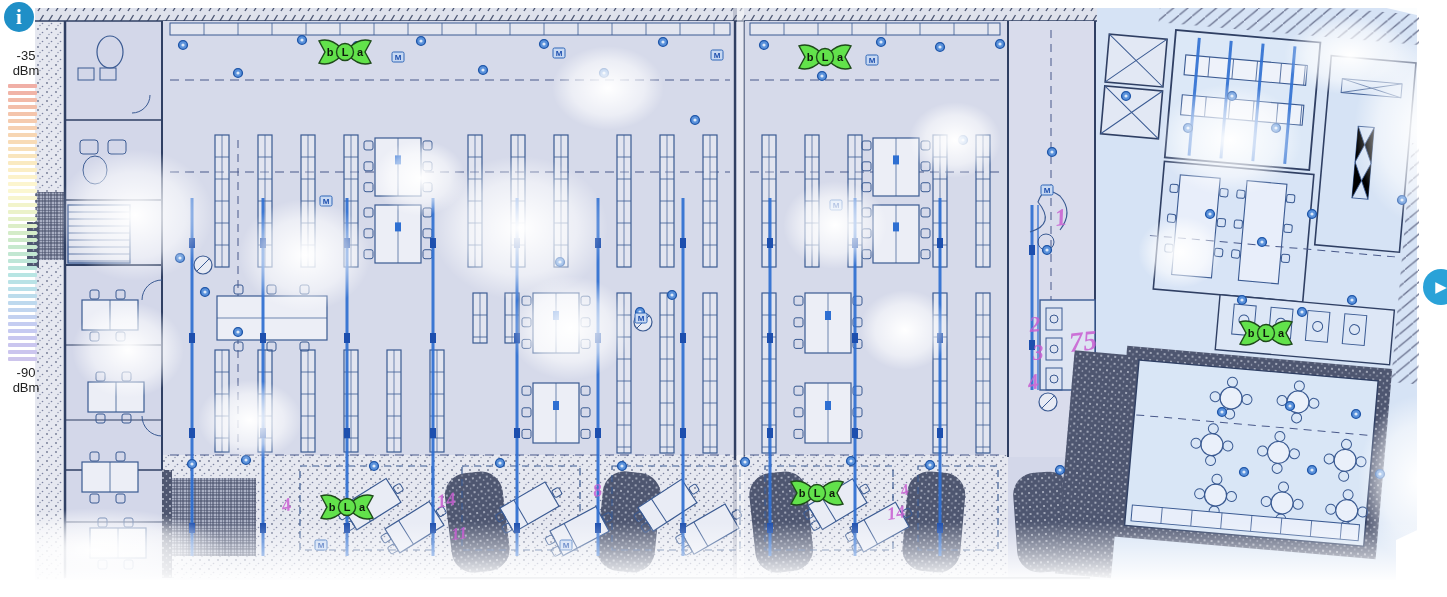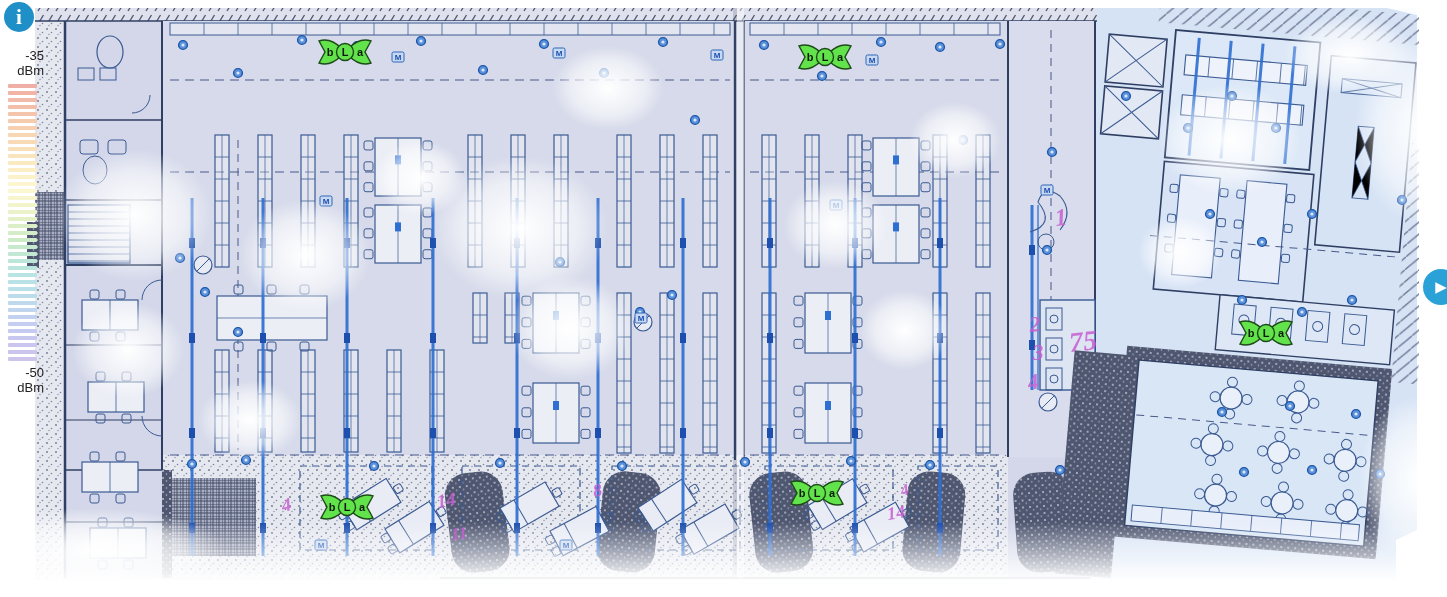--- a/index.html
+++ b/index.html
@@ -8,21 +8,21 @@
     font-family:"Liberation Sans",sans-serif;
   }
   #floorplan{position:absolute;left:0;top:0;}
   
   #legend{position:absolute;left:4px;top:2px;width:40px;z-index:30;}
   #info-btn{
     width:30px;height:30px;border-radius:50%;color:#fff;font-weight:bold;
     font-size:21px;line-height:30px;text-align:center;cursor:pointer;
     font-family:"Liberation Serif",serif;box-shadow:0 0 0 1px rgba(255,255,255,.6);
   }
-  .legend-label{color:#222;font-size:13px;line-height:15px;text-align:right;margin-left:4px;}
+  .legend-label{color:#222;font-size:13px;line-height:15px;text-align:center;margin-left:4px;}
   #legend-max{margin-top:16px;}
   #scale{margin:6px 0 4px 4px;width:29px;}
   .stripe{width:29px;height:4px;margin-bottom:3px;border-radius:1px;}
   
   #expand-btn{
     position:absolute;left:1423px;top:269px;width:36px;height:36px;border-radius:50%;
     color:#fff;text-align:center;line-height:36px;font-size:15px;cursor:pointer;z-index:30;
   }
 </style>
 </head>
@@ -1017,21 +1017,21 @@
         <div class="stripe" style="background: rgb(193, 213, 239);"></div>
         <div class="stripe" style="background: rgb(195, 209, 240);"></div>
         <div class="stripe" style="background: rgb(197, 205, 241);"></div>
         <div class="stripe" style="background: rgb(198, 202, 241);"></div>
         <div class="stripe" style="background: rgb(200, 199, 240);"></div>
         <div class="stripe" style="background: rgb(202, 198, 239);"></div>
         <div class="stripe" style="background: rgb(203, 197, 238);"></div>
         <div class="stripe" style="background: rgb(205, 197, 236);"></div>
       </div>
     <div class="legend-label" id="legend-min" style="color: rgb(34, 34, 34);">
-      <div>-50</div>
+      <div>-90</div>
       <div>dBm</div>
     </div>
   </div>
 
   <div id="expand-btn" style="background: rgb(42, 162, 216);">
     <span>▶</span>
   </div>
 </div>
 
 </body></html>

